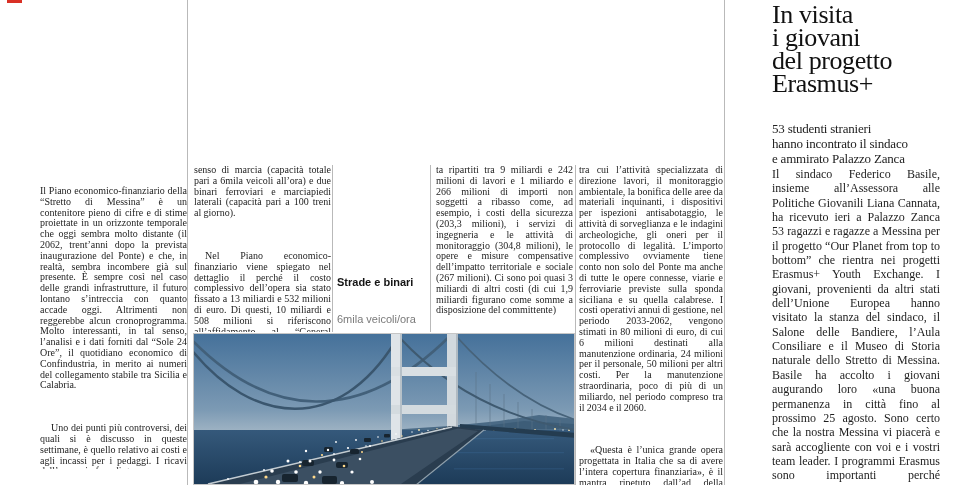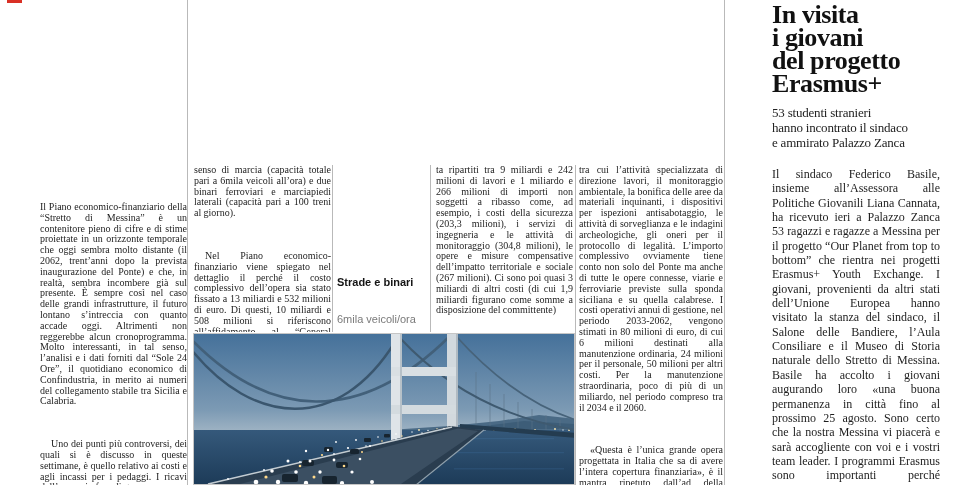--- a/index.html
+++ b/index.html
@@ -38,45 +38,45 @@
     font-family:"Liberation Sans", sans-serif;
     font-size:11px; font-weight:bold; color:#111; letter-spacing:0.1px;
   }
   .body-col {
     position:absolute; font-size:10px; line-height:10.8px;
     text-align:justify; color:#1d1d1d; overflow:hidden;
     hyphens:auto; -webkit-hyphens:auto; word-spacing:-0.2px;
   }
   .body-col p { margin:0; }
   .body-col p + p { text-indent:11px;margin-top:32px; }
-  #col1 { left:40px;  top:202px; width:147px; height:283px; }
+  #col1 { left:40px;  top:186px; width:147px; height:283px; }
   #col2 { left:194px; top:165px; width:137px; height:167px; }
   #col4 { left:436px; top:165px; width:137px; height:167px; }
   #col5 { left:579px; top:165px; width:144px; height:320px; }
 
   #statbox {
     position:absolute; left:337px; top:276px; width:92px;
     font-family:Liberation Sans, sans-serif; line-height:12.5px;
   }
   #statbox .sb-title { font-size:11px; font-weight:bold; color:#141414; }
   #statbox .sb-line  { font-size:11px; color:#7a7a7a;margin-top:24px; }
 
   #bridge-photo {
     position:absolute; left:193px; top:333px; width:382px; height:152px;
     border:1px solid #c6c6c6; overflow:hidden;
   }
   #bridge-photo svg { display:block; }
 
   #side-headline {
     position:absolute; left:772px; top:3px; width:178px;
-    font-size:26px; line-height:23px; font-weight:bold;
+    font-size:26px; line-height:23px; font-weight:normal;
     letter-spacing:-0.4px; color:#111;
   }
   #side-standfirst {
-    position:absolute; left:772px; top:105px; width:178px;
+    position:absolute; left:772px; top:121px; width:178px;
     font-size:13px; line-height:15px; color:#222; letter-spacing:-0.2px;
   }
   #side-body {
     position:absolute; left:772px; top:167px; width:168px; height:318px;
     font-size:12px; line-height:14.35px; text-align:justify; color:#1d1d1d;
     overflow:hidden; hyphens:auto; -webkit-hyphens:auto;
   }
 </style>
 </head>
 <body>

